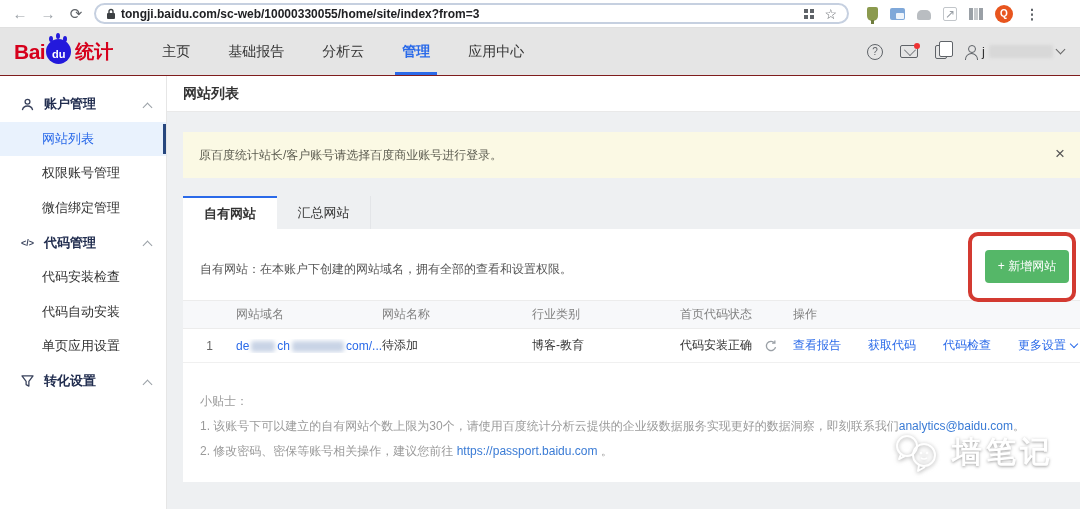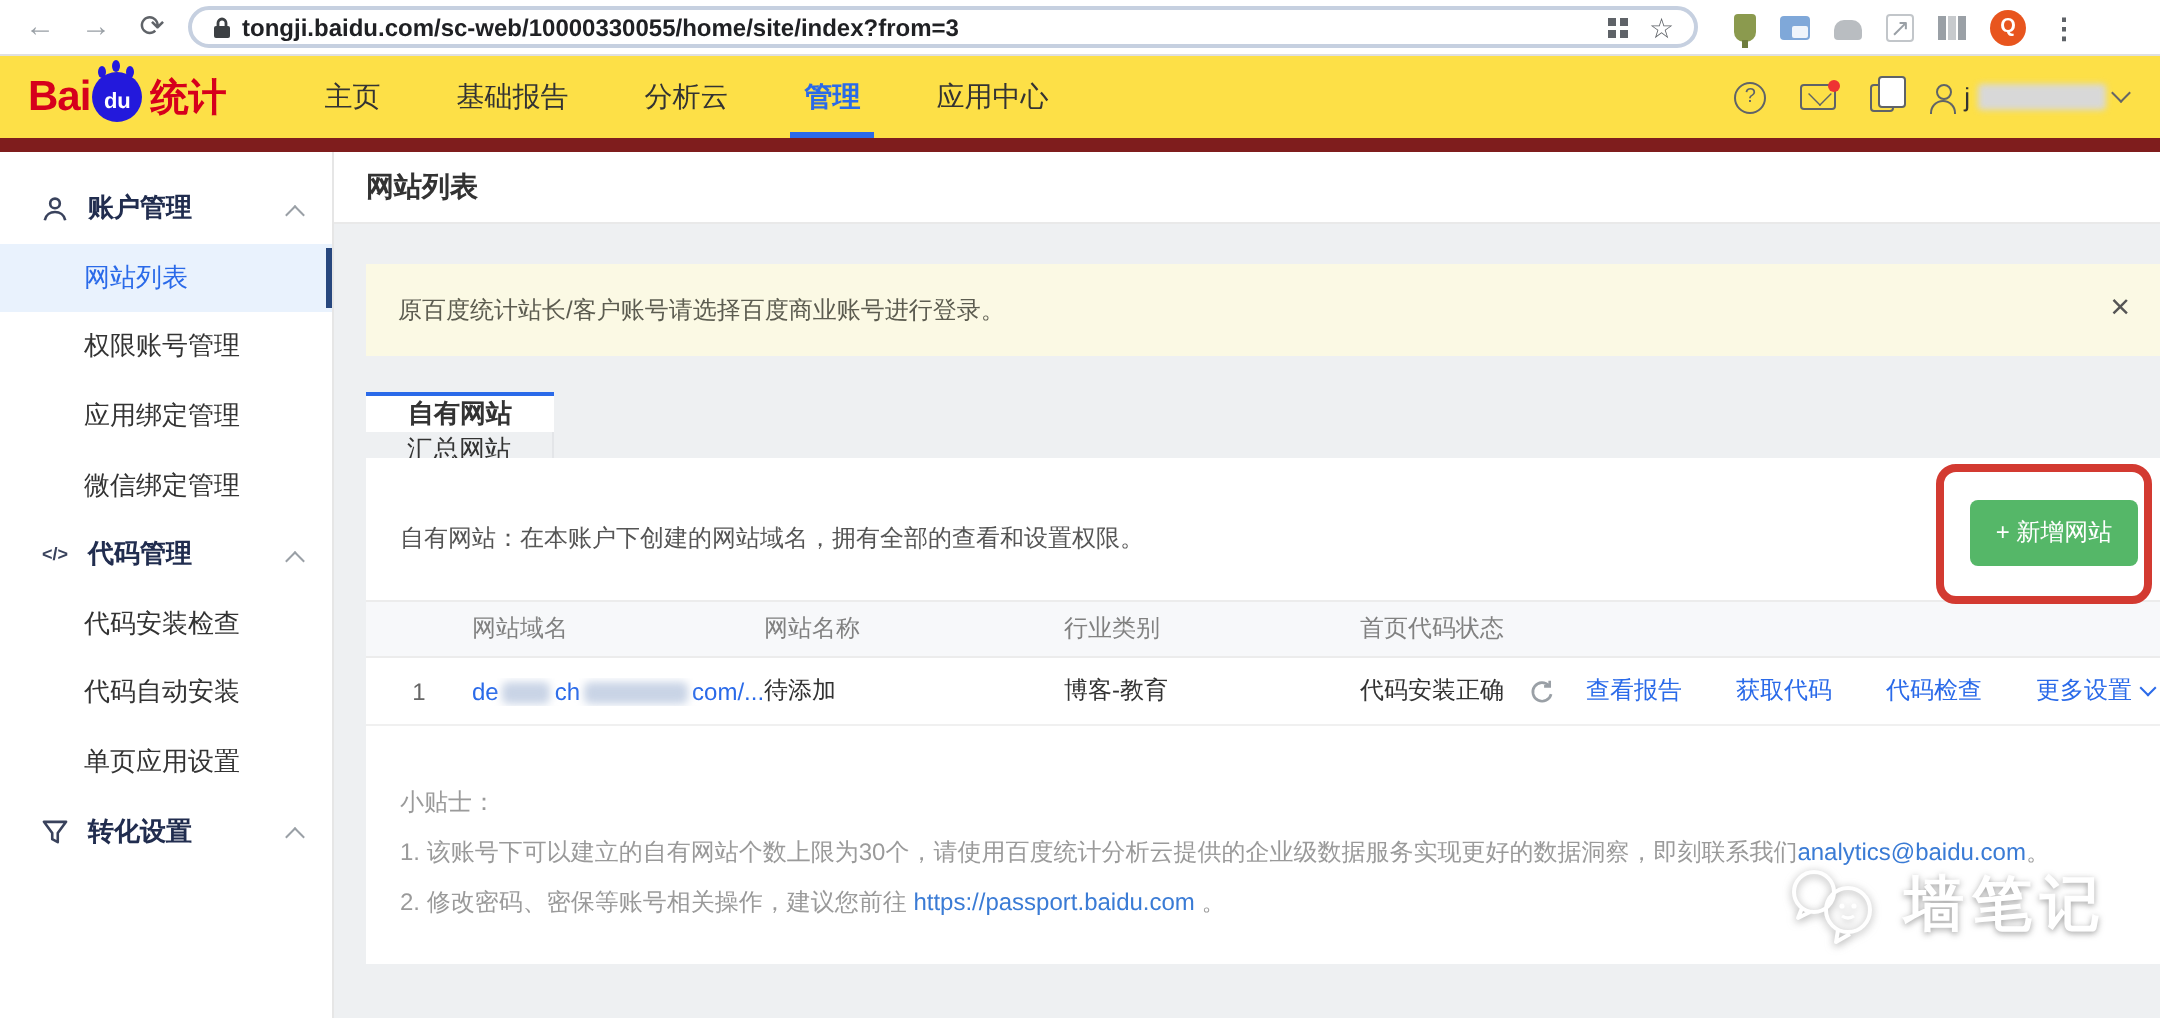--- a/index.html
+++ b/index.html
@@ -27,21 +27,21 @@
   .ext-cloud { width:14px; height:10px; background:#b9bdc1; border-radius:5px 5px 2px 2px; margin-top:2px; }
   .ext-share { color:#9aa0a6; font-size:12px; line-height:1; border:1px solid #c2c6ca; border-radius:2px; width:14px; height:14px; display:flex; align-items:center; justify-content:center; }
   .ext-cols { width:14px; height:12px; display:flex; gap:1px; }
   .ext-cols span { flex:1; background:#9aa0a6; }
   .ext-cols span:nth-child(2){ background:#c7cacd; }
   .avatar-circle { width:18px; height:18px; border-radius:50%; background:#e8551e; color:#fff;
     font-size:10px; font-weight:700; display:flex; align-items:center; justify-content:center; }
   .more-vert { color:#5f6368; font-size:14px; font-weight:700; letter-spacing:0; }
 
   
-  .app-header { height:48px; background:#fde047; border-bottom:7px solid #7f1d1d;
+  .app-header { height:48px; background:#e5e5e5; border-bottom:1px solid #7f1d1d;
     display:flex; align-items:stretch; }
   .logo { display:flex; align-items:center; padding:0 14px 0 14px; }
   .logo-bai { color:#d6001c; font-weight:700; font-size:21px; letter-spacing:-0.5px; }
   .paw { width:25px; height:25px; border-radius:50%; background:#2319dc; color:#fff; font-size:11px; font-weight:700;
     display:flex; align-items:flex-end; justify-content:center; padding-bottom:4px; position:relative; margin:0 1px; }
   .paw::before { content:""; position:absolute; top:-3px; left:3px; width:4px; height:6px; border-radius:50%;
     background:#2319dc; box-shadow:7px -3px 0 #2319dc, 14px 0 0 #2319dc; }
   .logo-suffix { color:#d6001c; font-weight:700; font-size:19px; margin-left:3px; }
   .main-nav { display:flex; margin-left:16px; }
   .nav-item { position:relative; display:flex; align-items:center; padding:0 19px; font-size:14px; color:#333; cursor:pointer;font-family:Liberation Serif, serif; }
@@ -78,21 +78,21 @@
   .side-icon { width:15px; display:flex; justify-content:center; color:#39425c; font-size:9px; font-weight:700; }
 
   
   .main { flex:1; min-width:0; background:#eef0f2; display:flex; flex-direction:column; }
   .title-bar { height:36px; background:#fff; border-bottom:1px solid #e9e9e9;
     display:flex; align-items:center; padding-left:16px; font-size:14px; font-weight:700; color:#333; }
   .content { flex:1; padding:20px 0 0 16px; position:relative; }
   .notice { height:46px; background:#fbf9e4; display:flex; align-items:center;
     padding:0 16px; font-size:12px; color:#5c5c50; position:relative; }
   .notice-close { position:absolute; right:15px; top:13px; font-size:17px; color:#555; cursor:pointer; line-height:1; }
-  .tabs { display:flex; margin-top:18px; height:33px;flex-direction:column; }
+  .tabs { display:flex; margin-top:18px; height:33px; }
   .tab { width:94px; display:flex; align-items:center; justify-content:center; font-size:13px; color:#333; cursor:pointer; }
   .tab.active { background:#fff; border-top:2px solid #2a6ae9; font-weight:700; }
   .tab.inactive { border-right:1px solid #e3e5e8; }
   .panel { background:#fff; height:253px; position:relative; }
   .desc-row { position:relative; height:71px; }
   .desc-text { position:absolute; left:17px; top:32px; font-size:12px; color:#555; }
   .add-btn { position:absolute; left:802px; top:21px; width:84px; height:33px; background:#55b768;
     color:#fff; font-size:12px; border:none; border-radius:4px; cursor:pointer; font-family:inherit; }
   .red-box { position:absolute; left:785px; top:3px; width:108px; height:70px;
     border:4px solid #d33a31; border-radius:10px; pointer-events:none; z-index:3; }
@@ -208,23 +208,20 @@
       <span>账户管理</span>
       <span class="chev-up"></span>
     </div>
     <div class="side-row side-item active">
         <span>网站列表</span>
       </div>
     <div class="side-row side-item">
         <span>权限账号管理</span>
       </div>
     <div class="side-row side-item">
-        <span>应用绑定管理</span>
-      </div>
-    <div class="side-row side-item">
         <span>微信绑定管理</span>
       </div>
 
     <div class="side-row side-section">
       <span class="side-icon">&lt;/&gt;</span>
       <span>代码管理</span>
       <span class="chev-up"></span>
     </div>
     <div class="side-row side-item">
         <span>代码安装检查</span>
@@ -273,20 +270,21 @@
           <button class="add-btn">+ 新增网站</button>
           <div class="red-box"></div>
         </div>
 
         <div class="table-header">
           <span class="c-idx"></span>
           <span class="c-domain">网站域名</span>
           <span class="c-name">网站名称</span>
           <span class="c-cat">行业类别</span>
           <span class="c-status">首页代码状态</span>
+          <span class="c-actions" style="color:#818181">操作</span>
         </div>
 
         <div class="table-row">
           <span class="c-idx">1</span>
           <span class="c-domain">
             <span class="domain-frag">de</span><span class="blur-pill" style="width:24px"></span><span class="domain-frag">ch</span><span class="blur-pill" style="width:52px"></span><span class="domain-frag">com/...</span>
           </span>
           <span class="c-name">待添加</span>
           <span class="c-cat">博客-教育</span>
           <span class="c-status">

